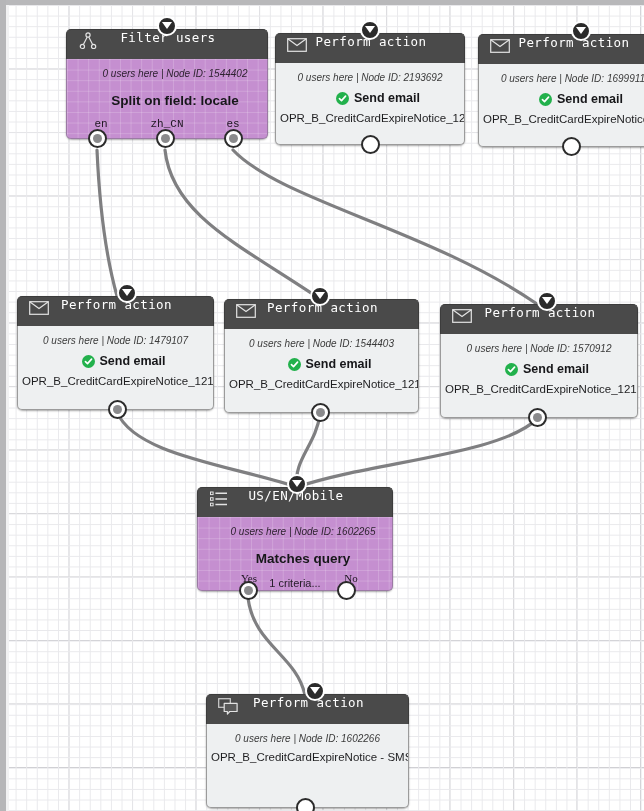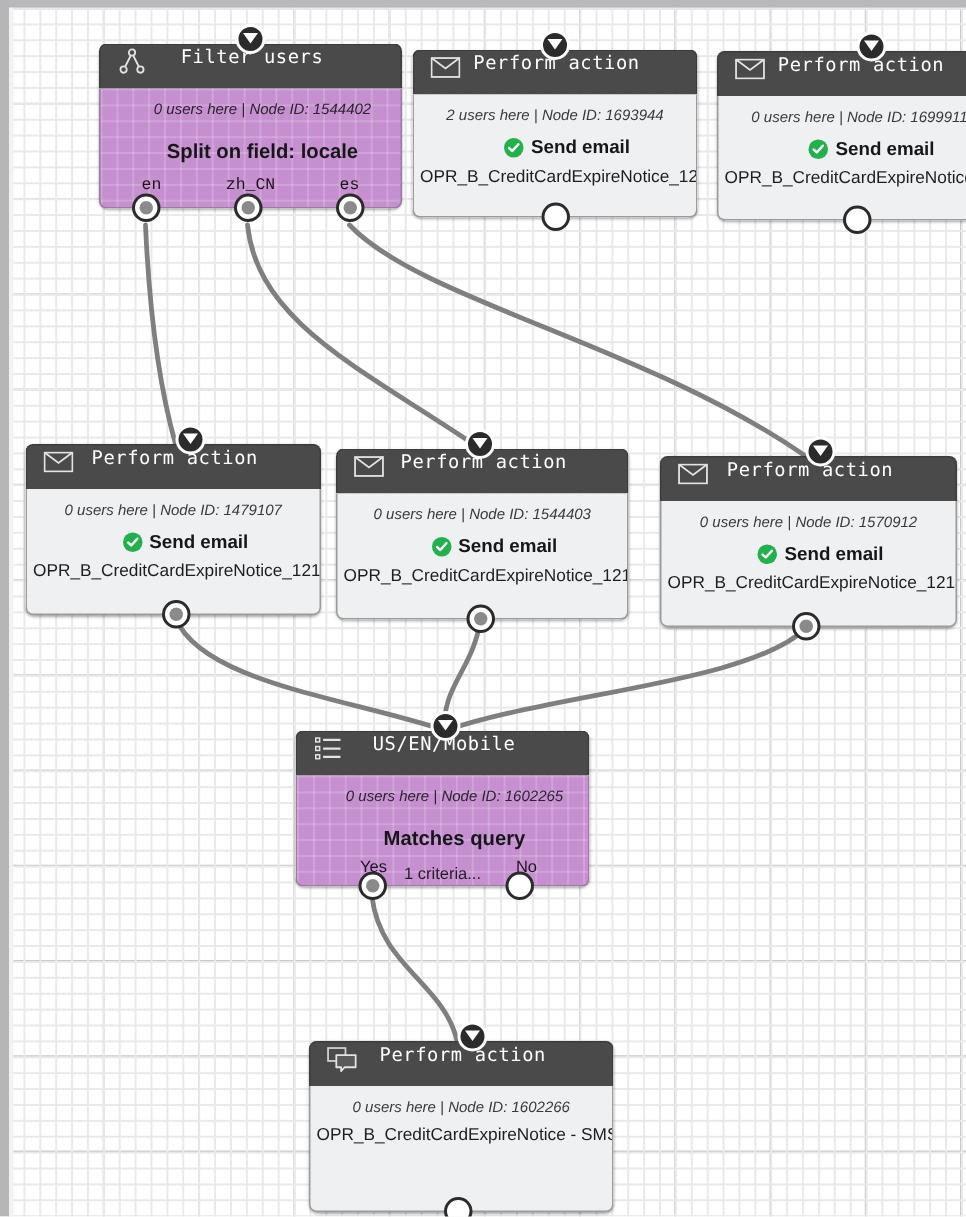--- a/index.html
+++ b/index.html
@@ -166,20 +166,21 @@
     width: 9px; height: 9px;
     border-radius: 50%;
     background: #8a8a8c;
   }
   .port-label {
     position: absolute;
     font-size: 11px;
     color: #1d1520;
     text-align: center;
     white-space: nowrap;
+    font-family: Liberation Serif, serif;
   }
   .port-label.mono {
     font-family: Liberation Mono, monospace;
     font-size: 11px;
   }
 </style>
 </head>
 <body>
 
 <div id="canvas">
@@ -237,21 +238,21 @@
     <div class="hdr">
       <span class="ico">
         <svg width="20" height="14" viewBox="0 0 20 14">
           <rect x="0.7" y="0.7" width="18.6" height="12.6" fill="none" stroke="#e3e3e3" stroke-width="1.2"></rect>
           <path d="M0.7,0.7 L10,7.6 L19.3,0.7" fill="none" stroke="#e3e3e3" stroke-width="1.2"></path>
         </svg>
       </span>
       <span class="title">Perform action</span>
     </div>
     <div class="body">
-      <div class="meta">2 users here | Node ID: 1693944</div>
+      <div class="meta">0 users here | Node ID: 2193692</div>
       <div class="action">
         <span class="check">
           <svg width="9" height="9" viewBox="0 0 10 10">
               <path d="M1.6,5.2 L3.9,7.4 L8.4,2.4" fill="none" stroke="#ffffff" stroke-width="1.8" stroke-linecap="round" stroke-linejoin="round"></path>
             </svg>
         </span>
         <span>Send email</span>
       </div>
       <div class="subtext">OPR_B_CreditCardExpireNotice_121417...</div>
     </div>

